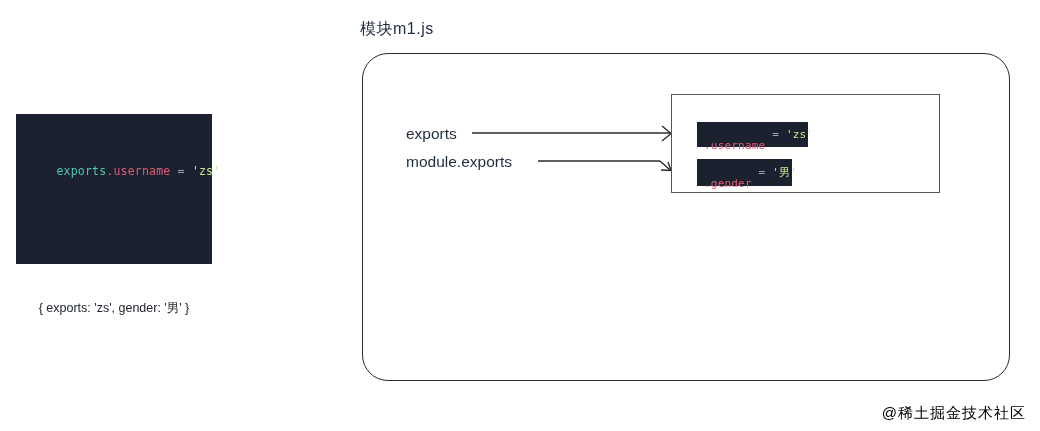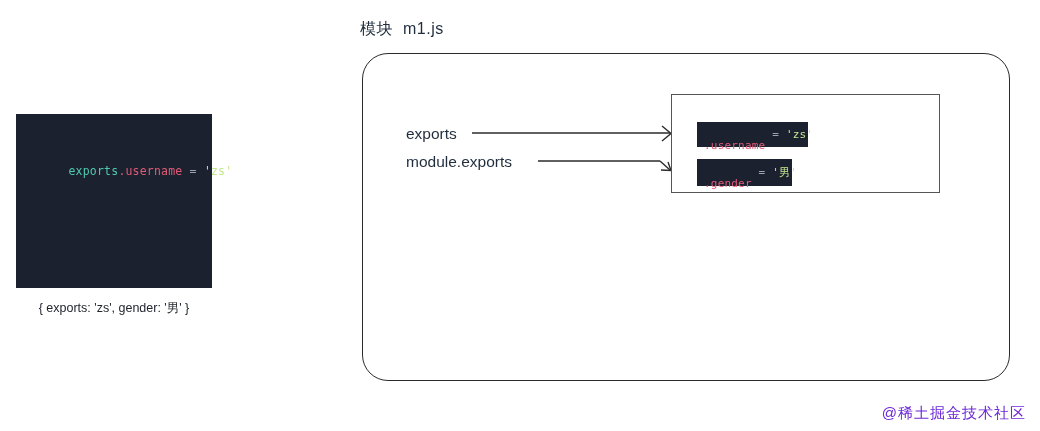--- a/index.html
+++ b/index.html
@@ -15,24 +15,24 @@
     font-family: "Liberation Sans", sans-serif;
     -webkit-font-smoothing: antialiased;
   }
 
   
   .code-block {
     position: absolute;
     left: 16px;
     top: 114px;
     width: 196px;
-    height: 174px;
+    height: 150px;
     background: #1c2130;
     box-sizing: border-box;
-    padding: 12px 0 0 24px;
+    padding: 12px 0 0 12px;
   }
   .code-line {
     font-family: "DejaVu Sans Mono", monospace;
     font-size: 11.5px;
     line-height: 30px;
     white-space: pre;
     letter-spacing: 0.2px;
   }
   .tok-obj   { color: #4ec9b0; }
   .tok-prop  { color: #e05a76; margin-top: 21px; }
@@ -53,21 +53,21 @@
   
   .module-title {
     position: absolute;
     left: 360px;
     top: 19px;
     font-size: 16px;
     color: #1f2d3d;
     letter-spacing: 0.5px;
   }
   .module-title .fname {
-    margin-left: 10px;
+    margin-left: 0;
   }
 
   .outer-box {
     position: absolute;
     left: 362px;
     top: 53px;
     width: 648px;
     height: 328px;
     border: 1.6px solid #2b2b2b;
     border-radius: 26px;
@@ -129,21 +129,21 @@
     width: 1040px;
     height: 431px;
     pointer-events: none;
   }
 
   .watermark {
     position: absolute;
     right: 14px;
     bottom: 8px;
     font-size: 15px;
-    color: #6d28d9;
+    color: #000000;
     letter-spacing: 1px;
   }
 </style>
 </head>
 <body>
 
 <div class="code-block">
   <div class="code-line">
     <span class="tok-obj">exports</span><span class="tok-prop">.username</span><span class="tok-op"> = </span><span class="tok-str">'zs'</span>
   </div>

